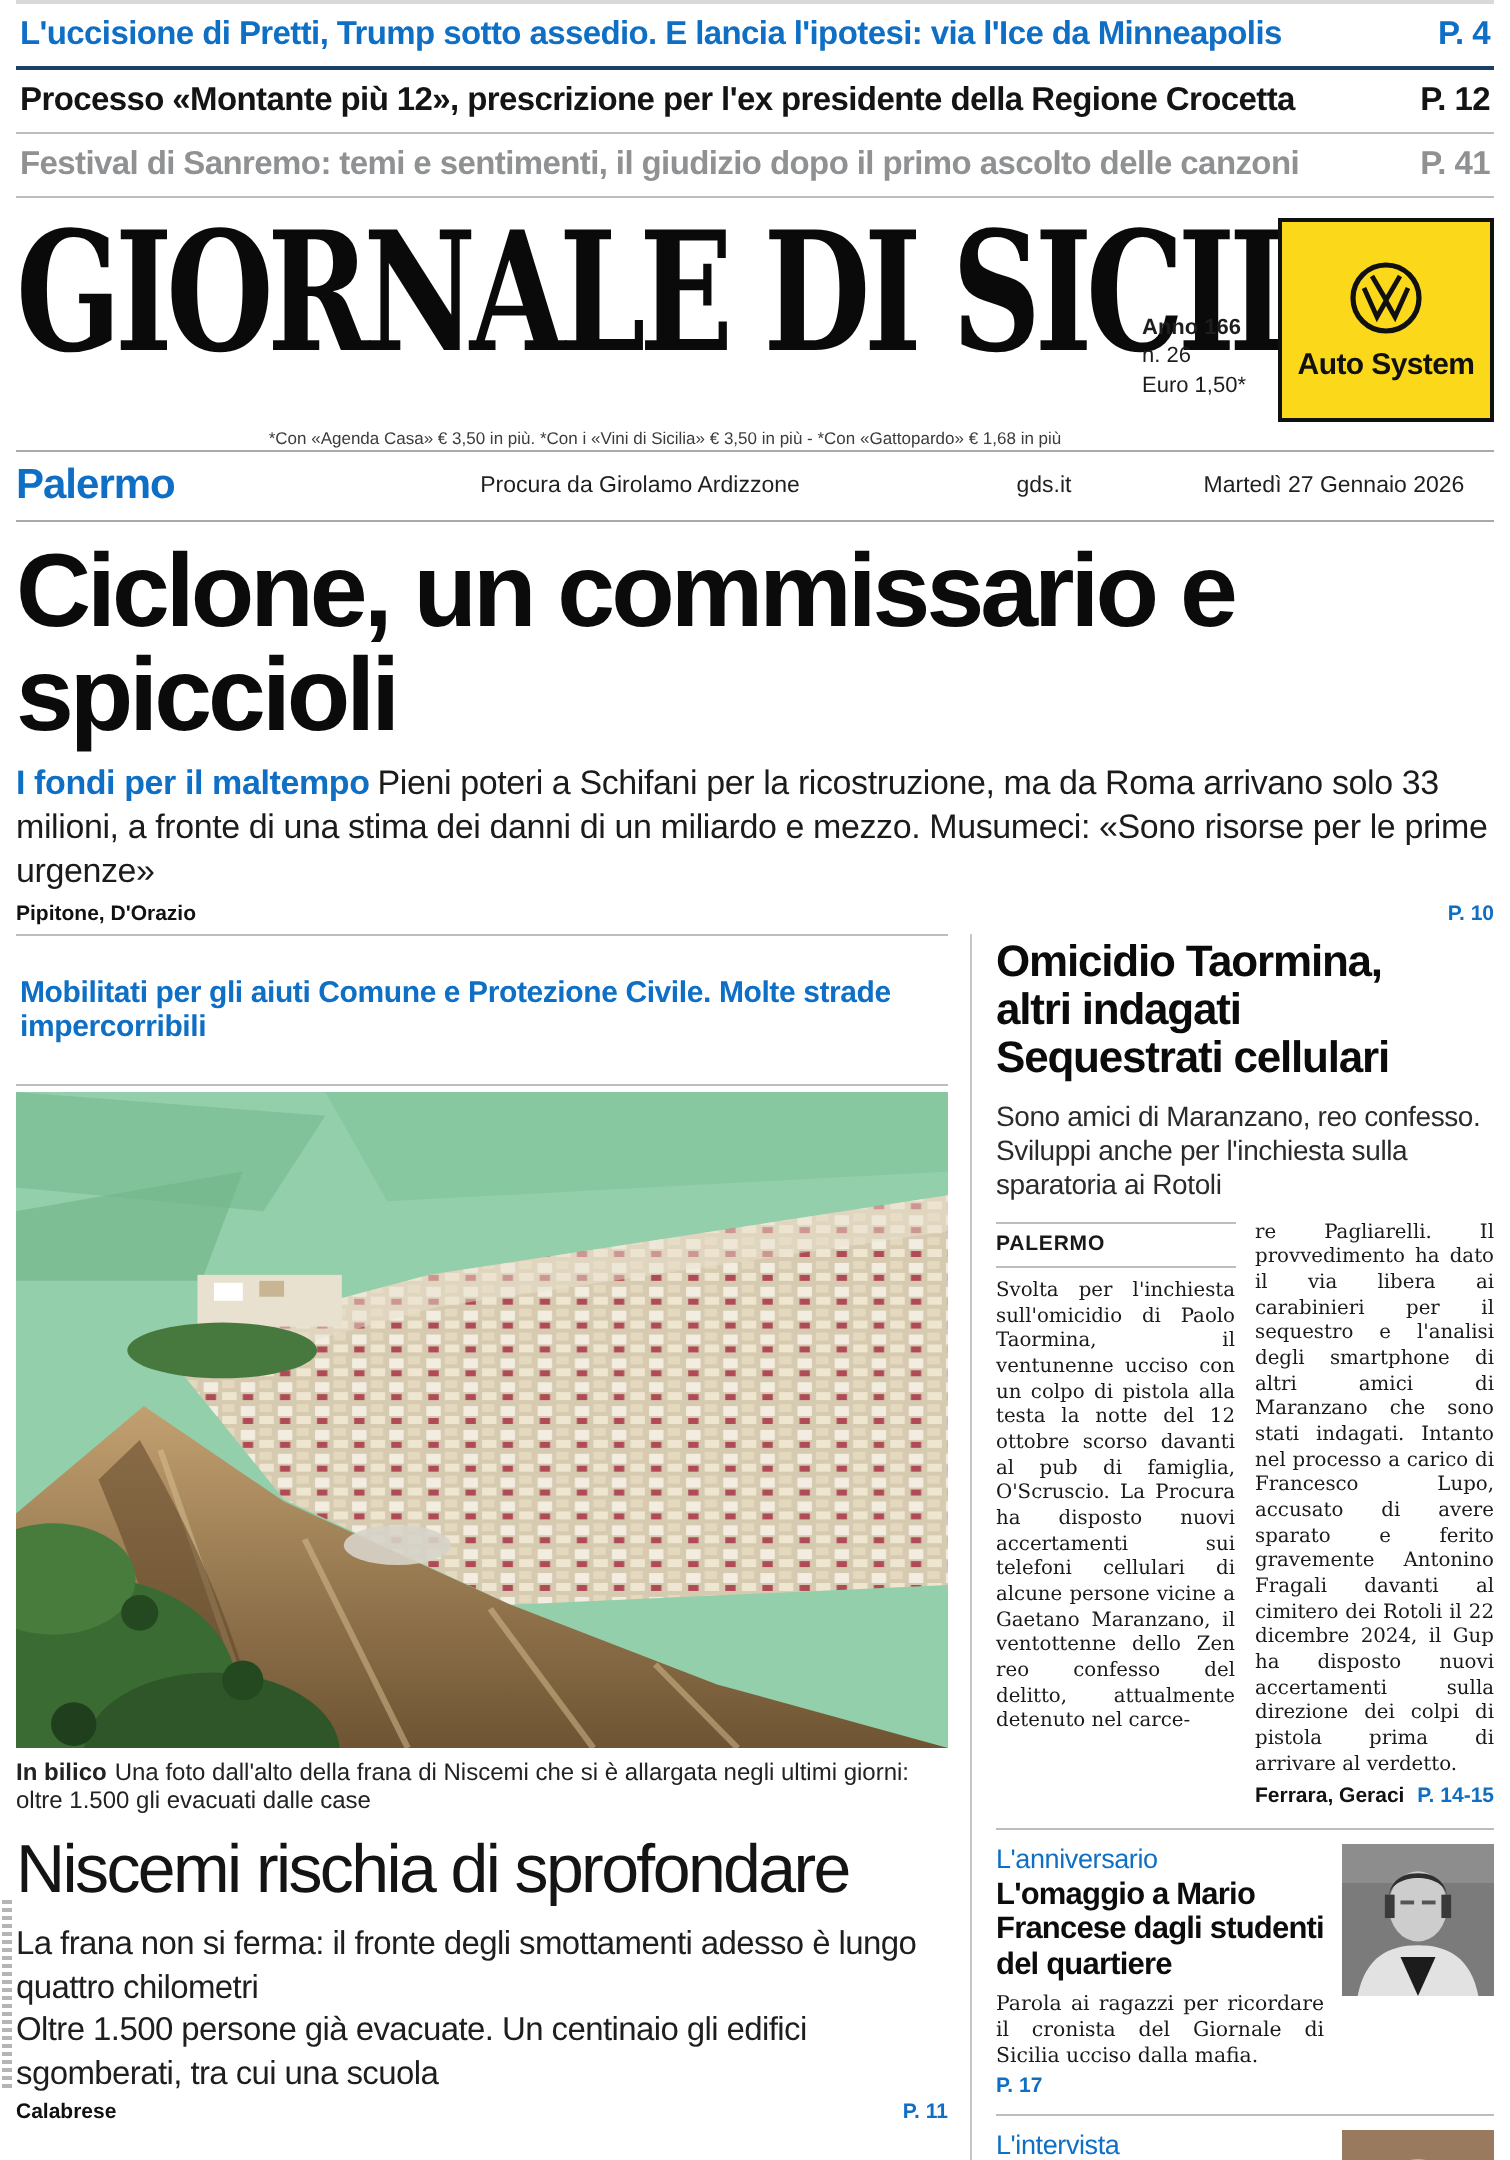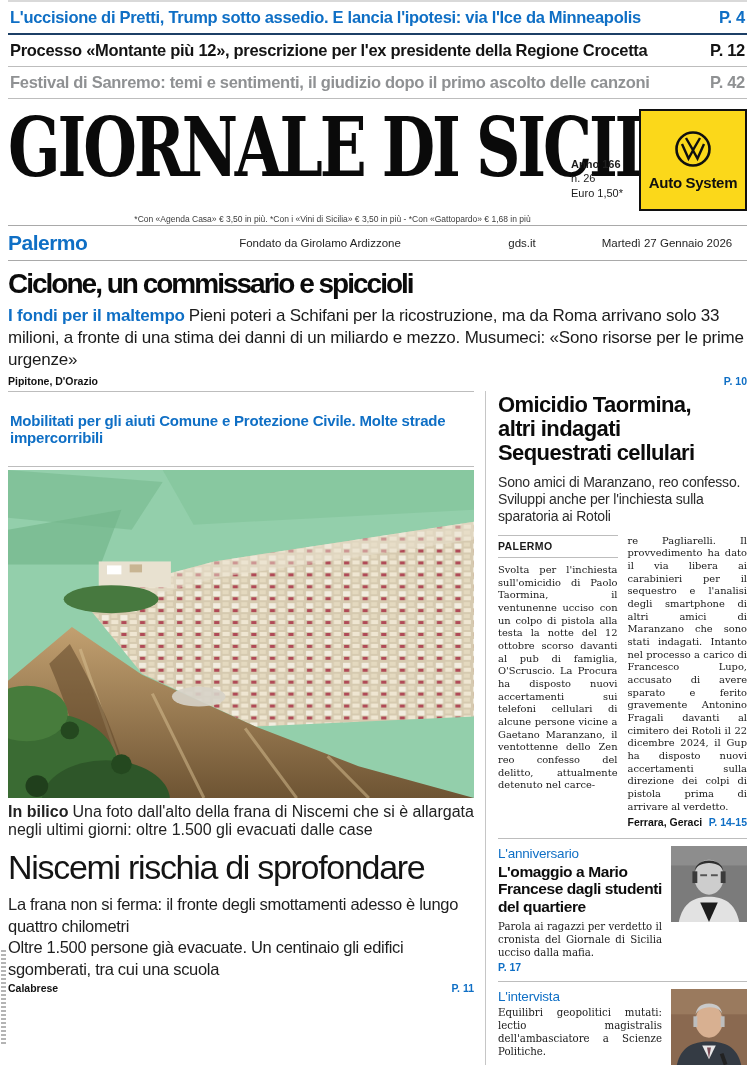--- a/index.html
+++ b/index.html
@@ -29,36 +29,36 @@
 
   
   .dateline{display:flex;align-items:center;border-top:1px solid #a9a9a9;border-bottom:1px solid #a9a9a9;
             height:34px;font-size:11.5px;color:#1f1f1f}
   .dl-city{color:#0f6fc5;font-weight:700;font-size:21px;flex:0 0 175px;letter-spacing:-.5px}
   .dl-founded{flex:1;text-align:center}
   .dl-site{flex:0 0 130px;text-align:center}
   .dl-date{flex:0 0 160px;text-align:center}
 
   
-  .lead-hl{font-size:28px;font-weight:800;letter-spacing:-2px;color:#0b0b0b;margin:9px 0 7px;line-height:1}
+  .lead-hl{font-size:52px;font-weight:800;letter-spacing:-2px;color:#0b0b0b;margin:9px 0 7px;line-height:1}
   .lead-sf{font-size:17px;line-height:1.28;color:#1b1b1b;letter-spacing:-.2px}
   .lead-sf .kick{color:#0f6fc5;font-weight:700;margin-right:4px}
   .byline{display:flex;justify-content:space-between;gap:5px;font-size:10.5px;font-weight:700;color:#111}
   .byline .pg{color:#0f6fc5}
   .lead-by{margin:5px 0 4px}
 
   
   .cols{display:flex;align-items:stretch}
   .col-l{width:466px;border-right:1px solid #c6c6c6;padding-right:11px}
   .col-r{flex:1;padding-left:12px}
 
   .kicker{border-top:1px solid #bdbdbd;border-bottom:1px solid #bdbdbd;padding:20px 2px;
           color:#0f6fc5;font-weight:700;font-size:15px;letter-spacing:-.2px}
   .photo{margin-top:3px;width:100%;height:328px;display:block}
-  .caption{font-size:16px;color:#222;margin-top:5px}
+  .caption{font-size:12px;color:#222;margin-top:5px}
   .caption .cl{font-weight:700;margin-right:4px}
   .niscemi-hl{font-size:34px;font-weight:400;letter-spacing:-1.3px;color:#141414;margin:9px 0 7px}
   .niscemi-sf{font-size:16.5px;line-height:1.3;color:#1e1e1e;letter-spacing:-.3px}
   .niscemi-by{margin-top:2px}
 
   .crime-hl{font-size:22px;font-weight:800;line-height:1.08;letter-spacing:-.6px;color:#0b0b0b;margin:2px 0 9px}
   .crime-sf{font-size:14px;line-height:1.24;color:#2b2b2b;margin-bottom:9px;letter-spacing:-.2px}
   .crime-cols{display:flex;gap:10px;font-family:"DejaVu Serif",serif;font-size:9.9px;line-height:1.28;
               text-align:justify;color:#191919}
   .crime-col{flex:1}
@@ -84,21 +84,21 @@
   <div class="topline t1">
     <span>L'uccisione di Pretti, Trump sotto assedio. E lancia l'ipotesi: via l'Ice da Minneapolis</span>
     <span class="pg">P. 4</span>
   </div>
   <div class="topline t2">
     <span>Processo «Montante più 12», prescrizione per l'ex presidente della Regione Crocetta</span>
     <span class="pg">P. 12</span>
   </div>
   <div class="topline t3">
     <span>Festival di Sanremo: temi e sentimenti, il giudizio dopo il primo ascolto delle canzoni</span>
-    <span class="pg">P. 42</span>
+    <span class="pg">P. 41</span>
   </div>
 
   <div class="masthead">
     <div class="mast-title">GIORNALE DI SICILIA</div>
     <div class="mast-ad">
       <svg width="40" height="40" viewBox="0 0 40 40">
         <circle cx="20" cy="20" r="16.5" fill="none" stroke="#101010" stroke-width="2.6"></circle>
         <path d="M13 9 L20 21 L27 9" fill="none" stroke="#101010" stroke-width="2.4"></path>
         <path d="M9 15 L15.5 29.5 L20 21.5 L24.5 29.5 L31 15" fill="none" stroke="#101010" stroke-width="2.4"></path>
       </svg>
@@ -107,21 +107,21 @@
     <div class="edition">
       <div class="b">Anno 166</div>
       <div>n. 26</div>
       <div>Euro 1,50*</div>
     </div>
     <div class="pricing-note">*Con «Agenda Casa» € 3,50 in più. *Con i «Vini di Sicilia» € 3,50 in più - *Con «Gattopardo» € 1,68 in più</div>
   </div>
 
   <div class="dateline">
     <span class="dl-city">Palermo</span>
-    <span class="dl-founded">Fondato da Girolamo Ardizzone</span>
+    <span class="dl-founded">Procura da Girolamo Ardizzone</span>
     <span class="dl-site">gds.it</span>
     <span class="dl-date">Martedì 27 Gennaio 2026</span>
   </div>
 
   <div class="lead-hl">Ciclone, un commissario e spiccioli</div>
   <div class="lead-sf">
     <span class="kick">I fondi per il maltempo</span><span>Pieni poteri a Schifani per la ricostruzione, ma da Roma arrivano solo 33 milioni, a fronte di una stima dei danni di un miliardo e mezzo. Musumeci: «Sono risorse per le prime urgenze»</span>
   </div>
   <div class="byline lead-by">
     <span>Pipitone, D'Orazio</span>
@@ -199,21 +199,21 @@
             <span>Ferrara, Geraci</span>
             <span class="pg">P. 14-15</span>
           </div>
         </div>
       </div>
 
       <div class="brief">
         <div class="brief-txt">
           <div class="brief-label">L'anniversario</div>
           <div class="brief-hl">L'omaggio a Mario Francese dagli studenti del quartiere</div>
-          <div class="brief-body">Parola ai ragazzi per verdetto il cronista del Giornale di Sicilia ucciso dalla mafia.</div>
+          <div class="brief-body">Parola ai ragazzi per ricordare il cronista del Giornale di Sicilia ucciso dalla mafia.</div>
           <div class="byline brief-page">
             <span class="pg">P. 17</span>
           </div>
         </div>
         <svg class="brief-photo" viewBox="0 0 78 78">
           <rect width="78" height="78" fill="#7b7b7b"></rect>
           <rect width="78" height="20" fill="#8d8d8d"></rect>
           <path d="M8 78 C12 58 24 52 39 52 C54 52 66 58 70 78 Z" fill="#e2e2e2"></path>
           <path d="M30 58 L39 78 L48 58 Z" fill="#1c1c1c"></path>
           <ellipse cx="39" cy="32" rx="15" ry="18" fill="#cdcdcd"></ellipse>

